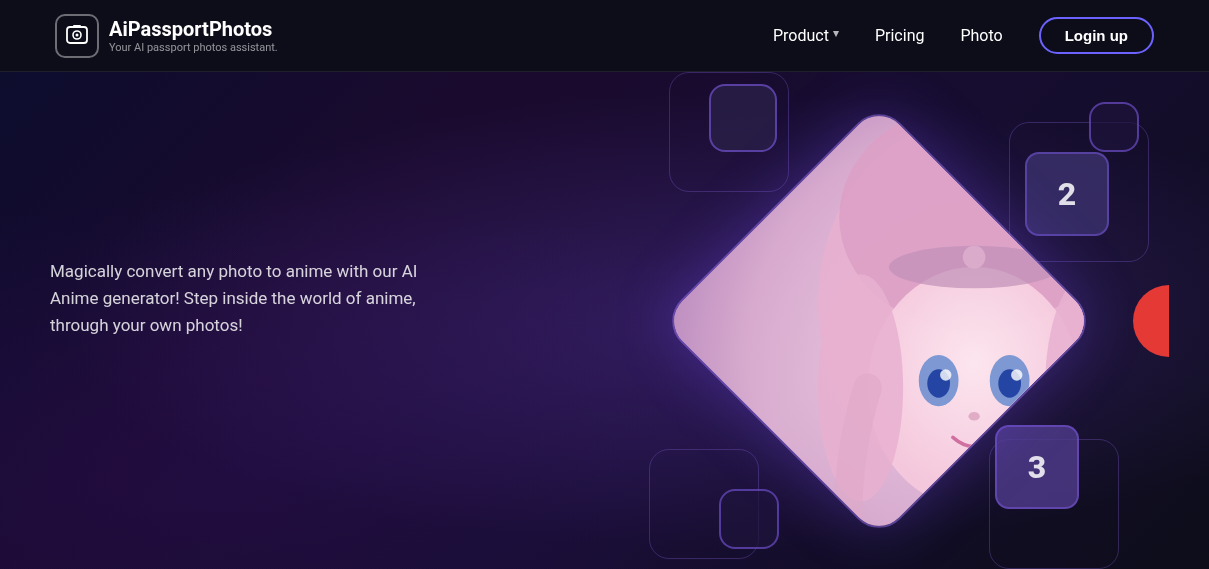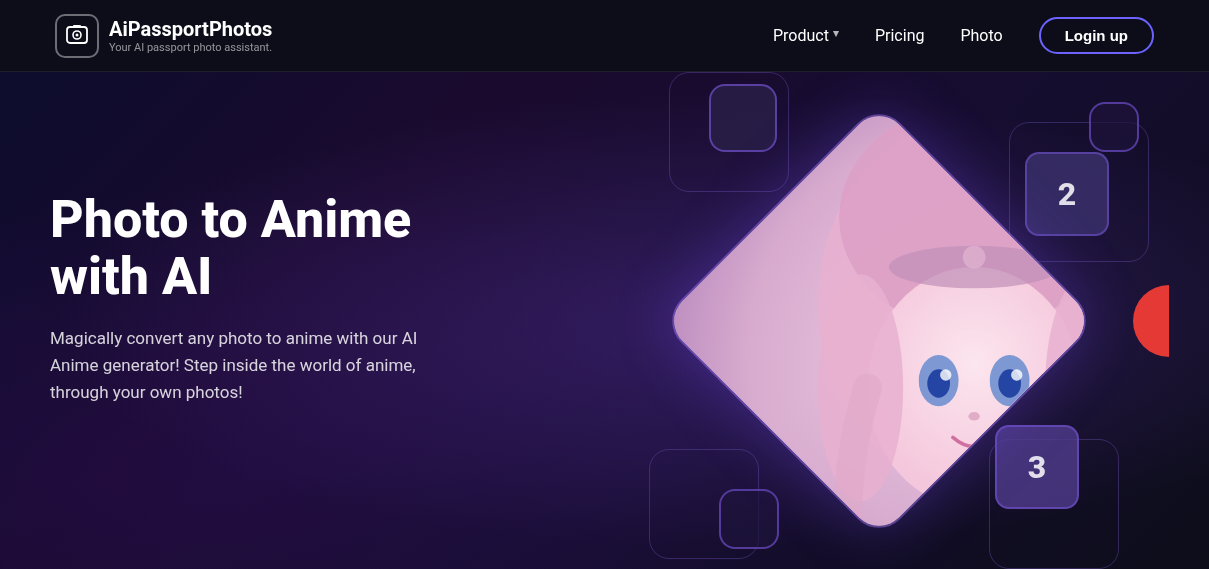--- a/index.html
+++ b/index.html
@@ -316,21 +316,21 @@
     <div class="logo-icon">
       <svg width="24" height="24" viewBox="0 0 24 24" fill="none">
         <rect x="2" y="3" width="20" height="16" rx="3" stroke="white" stroke-width="1.8" fill="none"></rect>
         <circle cx="12" cy="11" r="4" stroke="white" stroke-width="1.6" fill="none"></circle>
         <circle cx="12" cy="11" r="1.5" fill="white"></circle>
         <rect x="8" y="1" width="8" height="3" rx="1" fill="white"></rect>
       </svg>
     </div>
     <div class="logo-text">
       <span class="logo-name">AiPassportPhotos</span>
-      <span class="logo-sub">Your AI passport photo assistant.</span>
+      <span class="logo-sub">Your AI passport photos assistant.</span>
     </div>
   </div>
 
   <nav>
     <div class="nav-item">
       <span>Product</span>
       <span class="nav-chevron">▾</span>
     </div>
     <div class="nav-item">
       <span>Pricing</span>
@@ -339,24 +339,20 @@
       <span>Photo</span>
     </div>
     <button class="btn-signup">Login up</button>
   </nav>
 </header>
 
 <main>
   <div class="bg-glow"></div>
 
   <div class="hero-left">
-    <h1 class="hero-title">
-      <span>Photo to Anime</span><br>
-      <span>with AI</span>
-    </h1>
     <p class="hero-desc">Magically convert any photo to anime with our AI Anime generator! Step inside the world of anime, through your own photos!</p>
   </div>
 
   <div class="hero-right">
     <div class="diamond-container">
 
       <div class="grid-square-outline gso-1"></div>
       <div class="grid-square-outline gso-2"></div>
       <div class="grid-square-outline gso-3"></div>
       <div class="grid-square-outline gso-4"></div>

